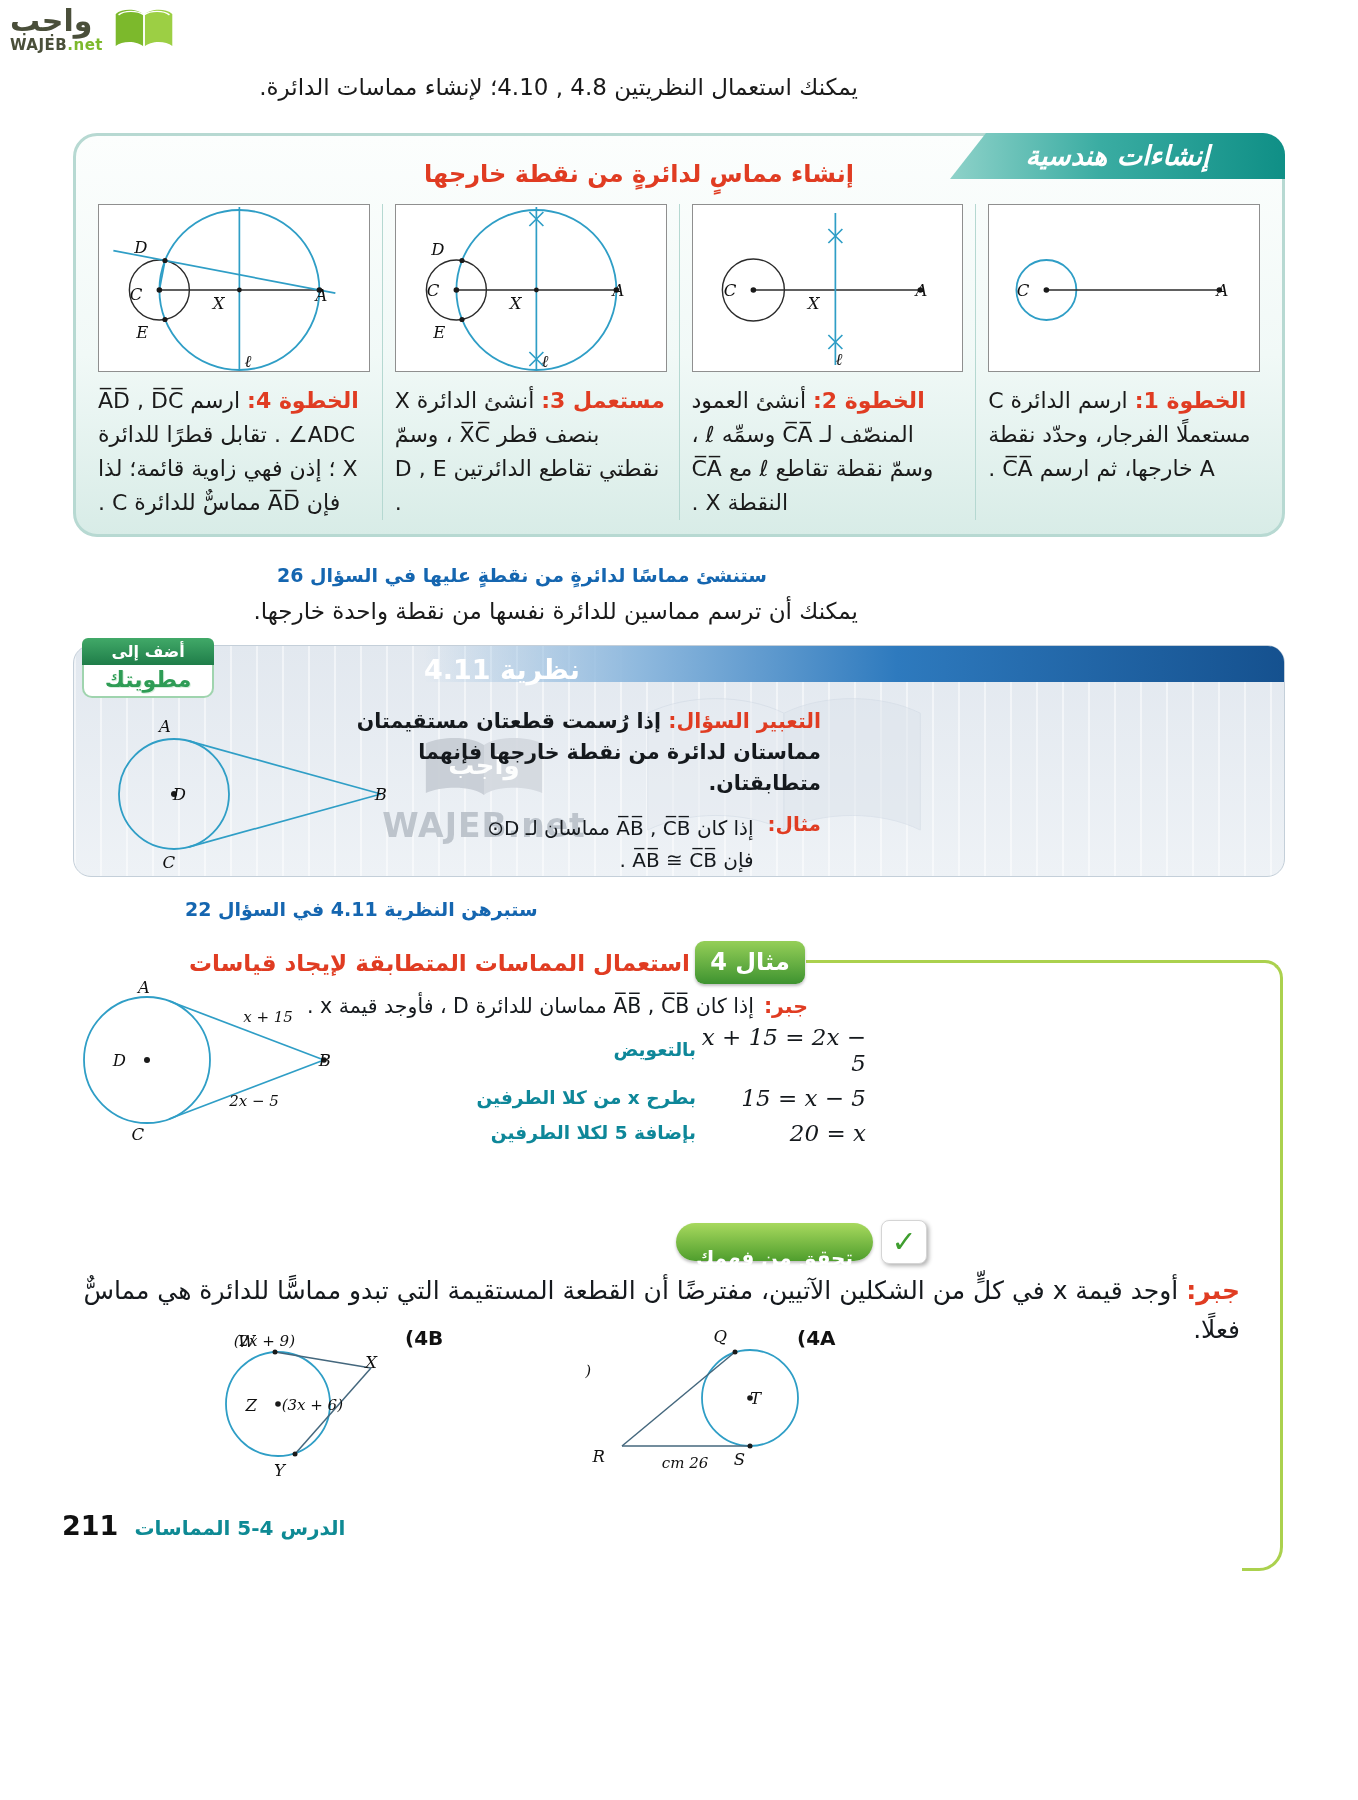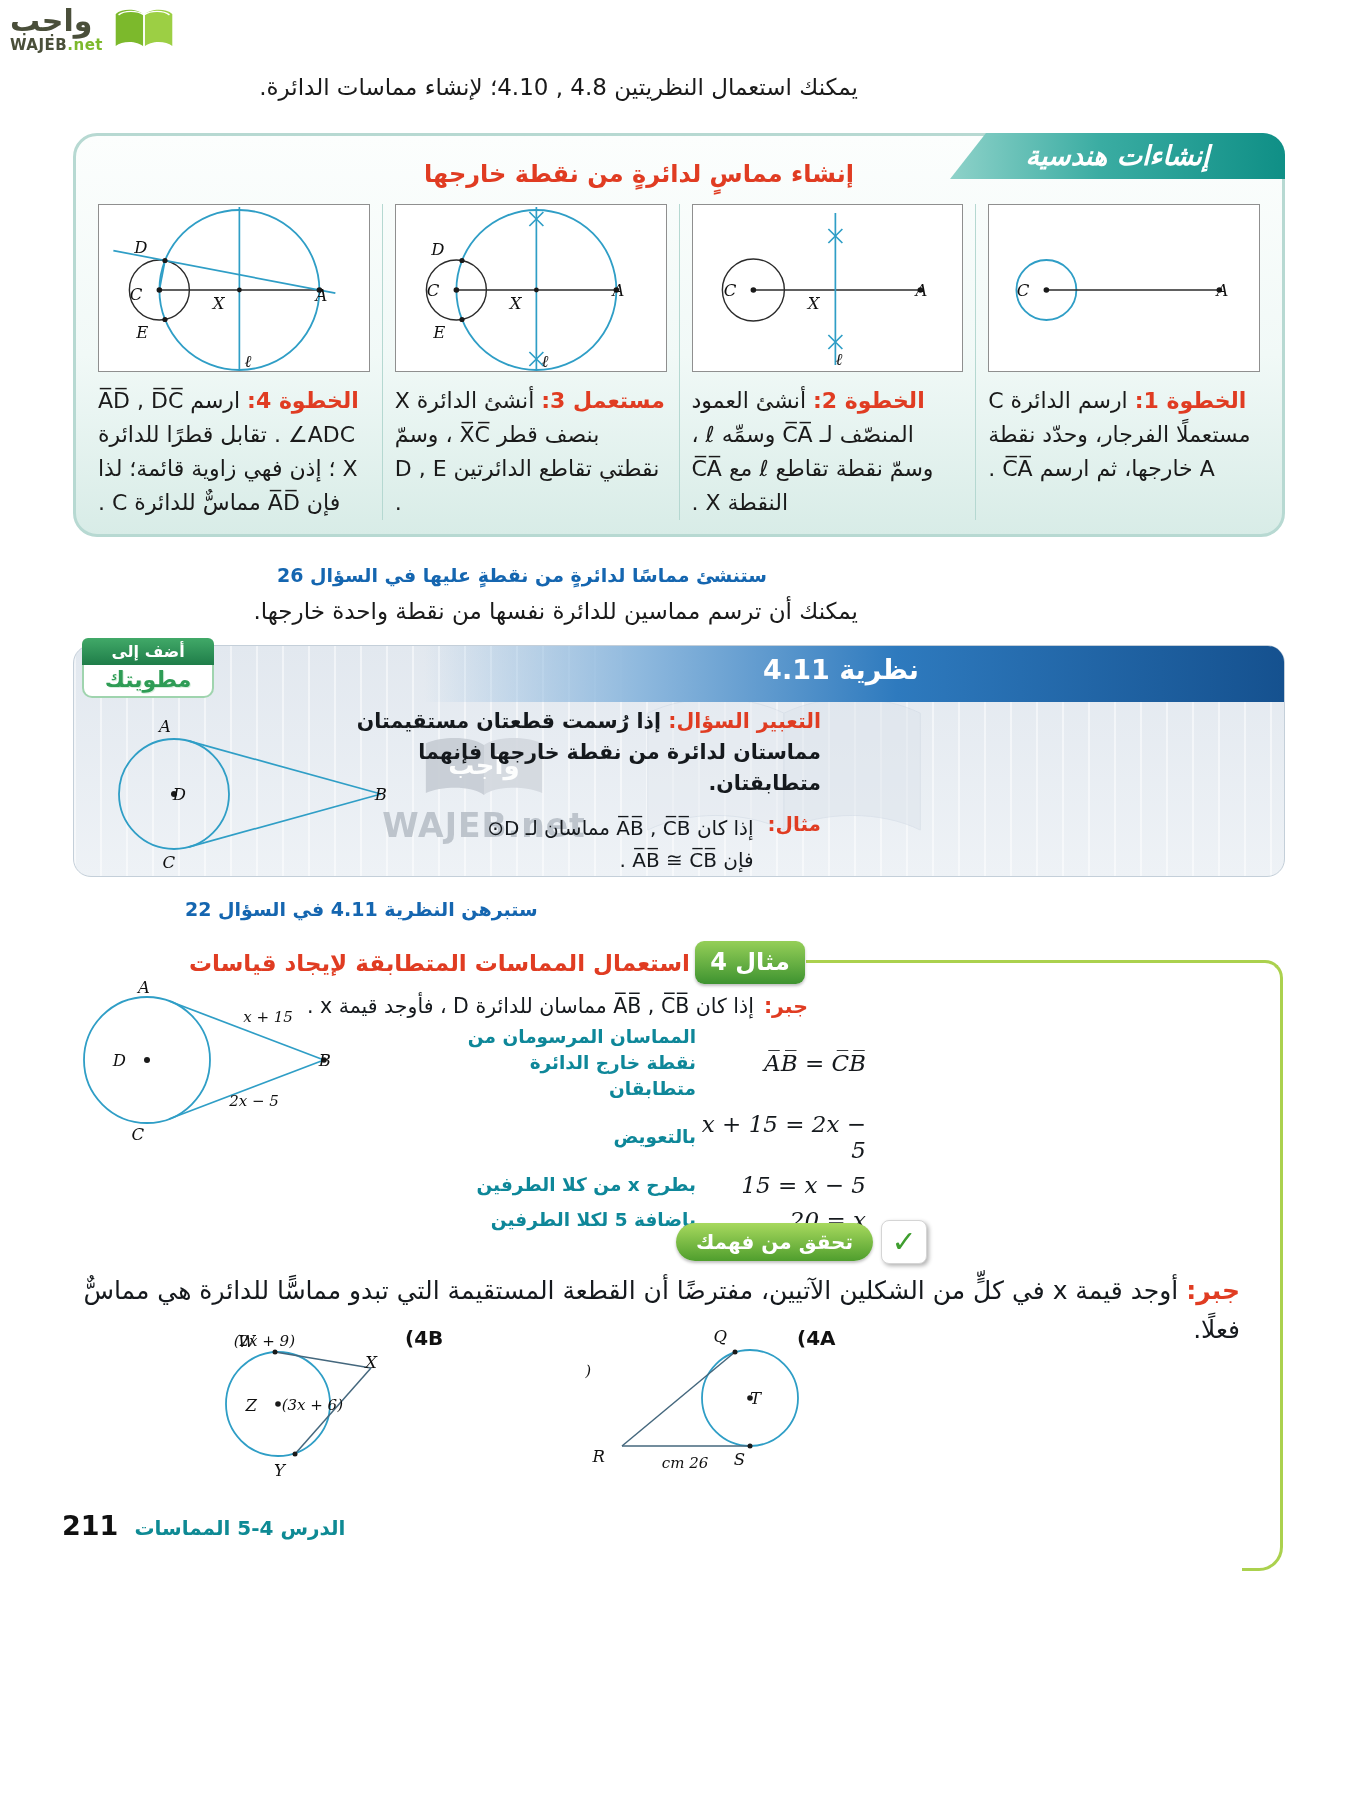--- a/index.html
+++ b/index.html
@@ -34,24 +34,24 @@
   .ptext { margin-top:12px; font-size:22px; line-height:1.55; text-align:left; color:#1a1a1a; }
   .steplabel { color:#e03c22; font-weight:bold; }
   .c-footnote { position:absolute; top:564px; left:277px; font-size:19px; font-weight:bold; color:#1566b0; white-space:nowrap; }
 
   
   .tbox { position:absolute; left:73px; top:645px; width:1212px; height:232px;
           border:1.5px solid #c4cfd9; border-radius:18px;
           background:linear-gradient(180deg,#e2e8ef 0%,#eef2f6 100%); }
   .tbox .stripes { position:absolute; inset:0; border-radius:18px;
           background:repeating-linear-gradient(90deg, rgba(255,255,255,.5) 0 2px, transparent 2px 26px); }
-  .t-header { position:absolute; top:0; right:0; width:860px; height:56px; z-index:2;
+  .t-header { position:absolute; top:0; right:0; width:860px; height:36px; z-index:2;
           background:linear-gradient(to left,#15518f 0%,#2e7abe 45%,#8fb9de 75%,rgba(143,185,222,0) 100%);
           border-top-right-radius:16px; color:#fff; font-weight:bold; font-size:27px;
-          line-height:48px; text-align:center; padding-right:26px; }
+          line-height:48px; text-align:left; padding-right:26px; }
   .t-tab { position:absolute; left:8px; top:-8px; width:132px; text-align:center; z-index:3; }
   .t-tab1 { background:linear-gradient(180deg,#41a968,#1f7d49); color:#fff; font-size:16px;
           font-weight:bold; padding:4px 0; border-radius:6px 6px 0 0; }
   .t-tab2 { background:#fff; border:2px solid #9fd4ae; border-top:none; color:#2e9c55; font-size:22px;
           font-weight:bold; padding:2px 0 4px; border-radius:0 0 10px 10px; text-shadow:1px 1px 0 #d7eedd; }
   .t-bigbook { position:absolute; left:545px; top:38px; z-index:0; opacity:.5; }
   .t-watermark { position:absolute; left:300px; top:88px; z-index:1; width:220px; text-align:center; opacity:.9; }
   .wm-wrap { position:relative; display:inline-block; }
   .wm-ar { position:absolute; top:16px; left:0; right:0; color:#fff; font-weight:bold; font-size:26px; }
   .wm-text { font-size:33px; font-weight:bold; color:#b9c0c8; letter-spacing:1px; margin-top:-4px; }
@@ -78,21 +78,21 @@
   .ex-diagram { position:absolute; left:72px; top:980px; }
   .ex-steps { position:absolute; right:476px; top:1024px; width:432px; }
   .ex-row { display:flex; direction:ltr; align-items:center; margin-bottom:9px; }
   .note { width:246px; font-size:18.5px; font-weight:bold; color:#0e8799; text-align:right;
           direction:rtl; line-height:1.4; padding-left:16px; }
   .eq { width:170px; text-align:right; direction:ltr; font-family:"DejaVu Serif",serif;
           font-style:italic; font-size:23px; color:#15191d; }
 
   
   .check-row { position:absolute; left:676px; top:1220px; display:flex; direction:ltr; align-items:center; }
-  .check-pill { height:38px; line-height:38px; padding:0 20px;
+  .check-pill { height:38px; line-height:38px; padding:16px 20px;
           background:linear-gradient(180deg,#a8d95e,#4f9e2d); border-radius:19px; color:#fff;
           font-weight:bold; font-size:20px; box-shadow:0 2px 3px rgba(0,0,0,.25);text-align:center; }
   .check-icon { width:46px; height:44px; background:#fff; border:1px solid #d5d5d5; border-radius:8px;
           margin-left:8px; box-shadow:2px 2px 4px rgba(0,0,0,.3); text-align:center; line-height:42px;
           font-size:30px; font-weight:bold; color:#3f9e2f; }
   .check-problem { position:absolute; right:118px; top:1272px; width:1162px; font-size:25px;
           line-height:1.55; text-align:right; color:#15191d; }
   .figlabel { position:absolute; font-weight:bold; font-size:20px; direction:ltr; color:#111; }
   .figb { left:405px; top:1326px; } .figa { left:797px; top:1326px; }
   .fig4b-svg { position:absolute; left:175px; top:1328px; }
@@ -293,24 +293,20 @@
     <text x="54" y="86">D</text>
     <text x="78" y="13">A</text>
     <text x="72" y="160">C</text>
     <text x="259" y="86">B</text>
     <text x="196" y="42" class="expr" text-anchor="middle">x + 15</text>
     <text x="182" y="126" class="expr" text-anchor="middle">2x − 5</text>
   </svg>
 
   <div class="ex-steps">
     <div class="ex-row">
-      <div class="note">المماسان المرسومان من نقطة خارج الدائرة متطابقان</div>
-      <div class="eq">A̅B̅ = C̅B̅</div>
-    </div>
-    <div class="ex-row">
       <div class="note">بالتعويض</div>
       <div class="eq">x + 15 = 2x − 5</div>
     </div>
     <div class="ex-row">
       <div class="note">بطرح x من كلا الطرفين</div>
       <div class="eq">15 = x − 5</div>
     </div>
     <div class="ex-row">
       <div class="note">بإضافة 5 لكلا الطرفين</div>
       <div class="eq">20 = x</div>

